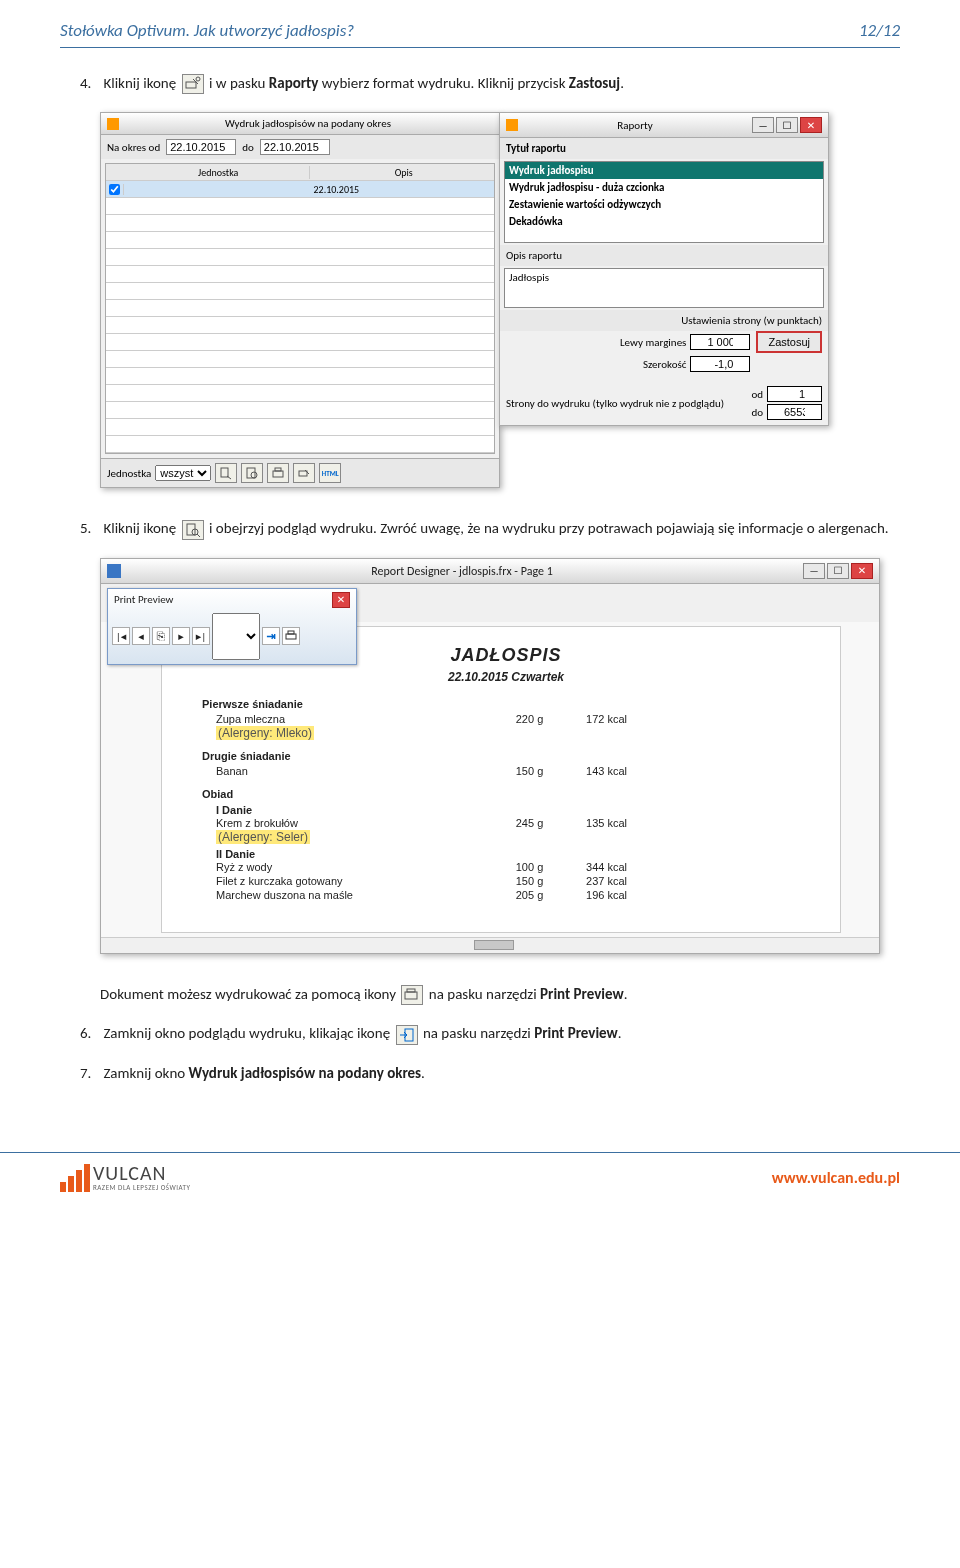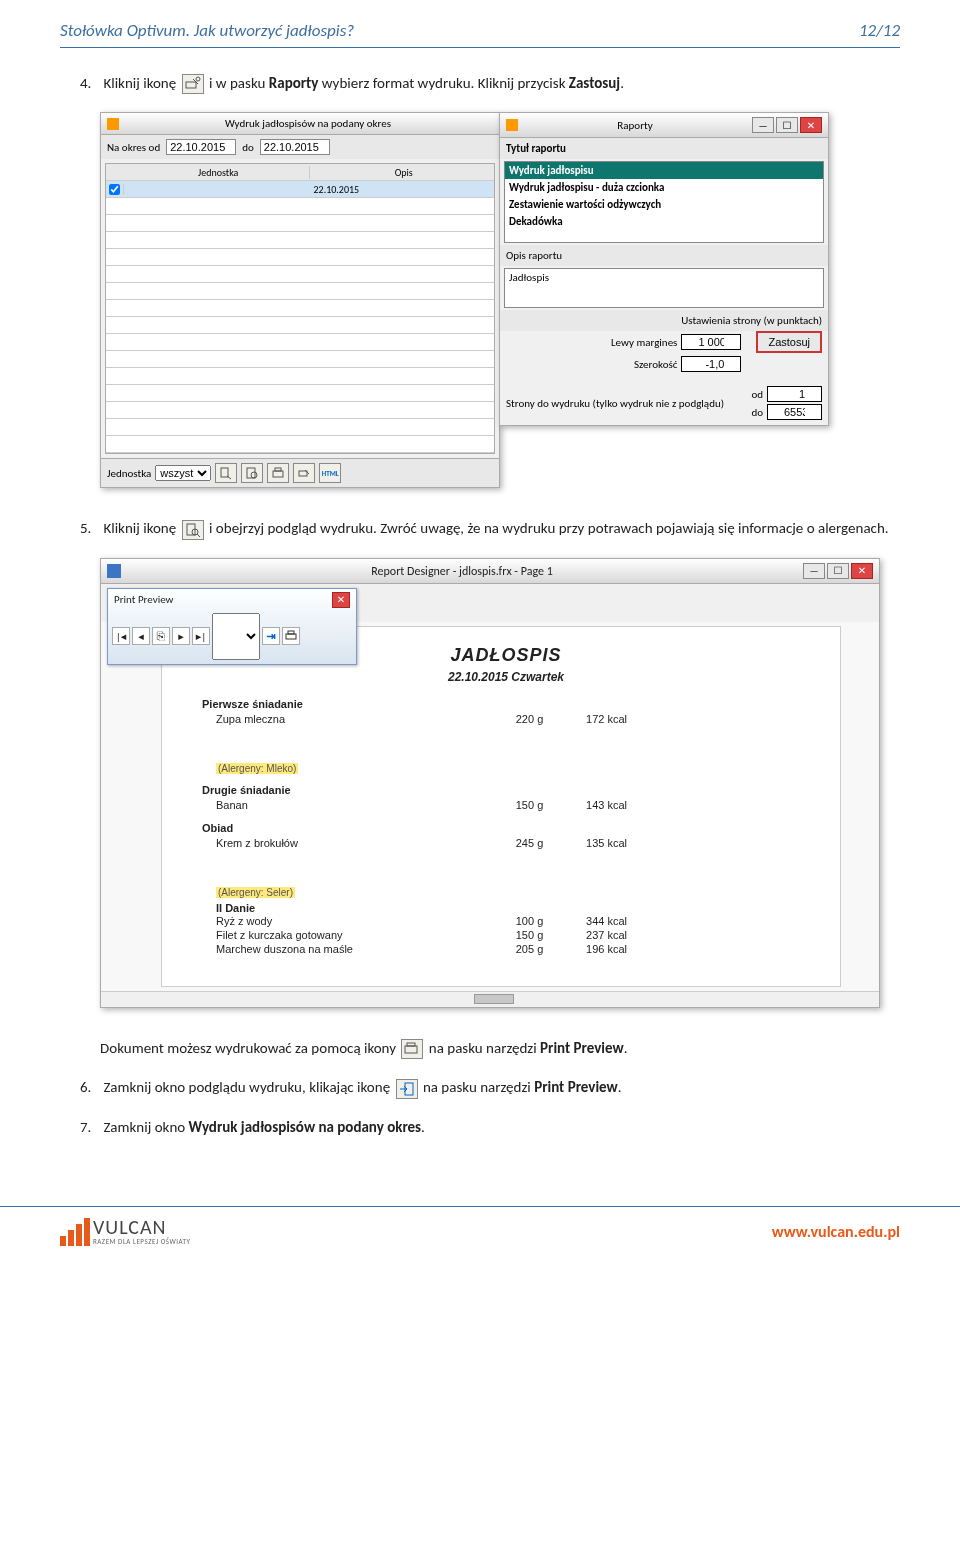--- a/index.html
+++ b/index.html
@@ -160,21 +160,21 @@
     width:680px;
     font-family: Arial, sans-serif;
   }
   .preview-page h2 { text-align:center; font-size:18px; font-weight:bold; font-style:italic; letter-spacing:1px;}
   .preview-page .date-line { text-align:center; font-weight:bold; font-style:italic; margin:4px 0 14px 0; font-size:12px;}
   .meal-head { font-weight:bold; font-size:11px; margin-top:10px; margin-bottom:2px;}
   .dish-row { display:flex; font-size:11px; padding:1px 0;}
   .dish-name { flex:0 0 300px; padding-left:14px;}
   .dish-wt { flex:0 0 55px; text-align:center;}
   .dish-kcal { flex:0 0 70px; text-align:right;}
-  .allergen { font-size:10px; color:#555; padding-left:14px;margin-top:37px;}
+  .allergen { font-size:12px; color:#555; padding-left:14px;}
   .hl { background:#ffe97a; padding:0 2px;}
   .sub-course { font-weight:bold; font-size:11px; padding-left:14px; margin-top:4px;}
   .hscroll { height:16px; background:#f0f0f0; border-top:1px solid #ccc; position:relative;}
   .hscroll .thumb{ position:absolute; left:48%; top:2px; width:40px; height:10px; background:#c8c8c8; border:1px solid #999;}
 
   
   .footer {
     margin-top: 40px;
     border-top:1px solid #3b6fa0;
     padding:10px 60px 20px 60px;
@@ -306,21 +306,21 @@
         <div class="list-item bold">Dekadówka</div>
         <div class="list-item"> </div>
           <div class="list-item"> </div>
           <div class="list-item"> </div>
       </div>
       <div class="section-head">Opis raportu</div>
       <div class="list-box" style="height:40px;">
         <div class="list-item">Jadłospis</div>
       </div>
       <div class="section-head" style="text-align:right;">Ustawienia strony (w punktach)</div>
-      <div style="display:flex; align-items:flex-start; padding:0 6px 6px 6px; gap:9px;">
+      <div style="display:flex; align-items:flex-start; padding:0 6px 6px 6px; gap:0;">
         <div style="flex:1">
           <div class="lbl-row">
             <span class="lbl">Lewy margines</span>
             <input value="1 000,0" style="">
           </div>
           <div class="lbl-row">
             <span class="lbl">Szerokość</span>
             <input value="-1,0" style="">
           </div>
         </div>
@@ -401,20 +401,21 @@
       <div class="allergen"><span class="hl">(Alergeny: Mleko)</span></div>
 
       <div class="meal-head">Drugie śniadanie</div>
       <div class="dish-row">
         <div class="dish-name">Banan</div>
         <div class="dish-wt">150 g</div>
         <div class="dish-kcal">143 kcal</div>
       </div>
 
       <div class="meal-head">Obiad</div>
+      <div class="sub-course">I Danie</div>
       <div class="dish-row">
         <div class="dish-name">Krem z brokułów</div>
         <div class="dish-wt">245 g</div>
         <div class="dish-kcal">135 kcal</div>
       </div>
       <div class="allergen"><span class="hl">(Alergeny: Seler)</span></div>
       <div class="sub-course">II Danie</div>
       <div class="dish-row">
         <div class="dish-name">Ryż z wody</div>
         <div class="dish-wt">100 g</div>

